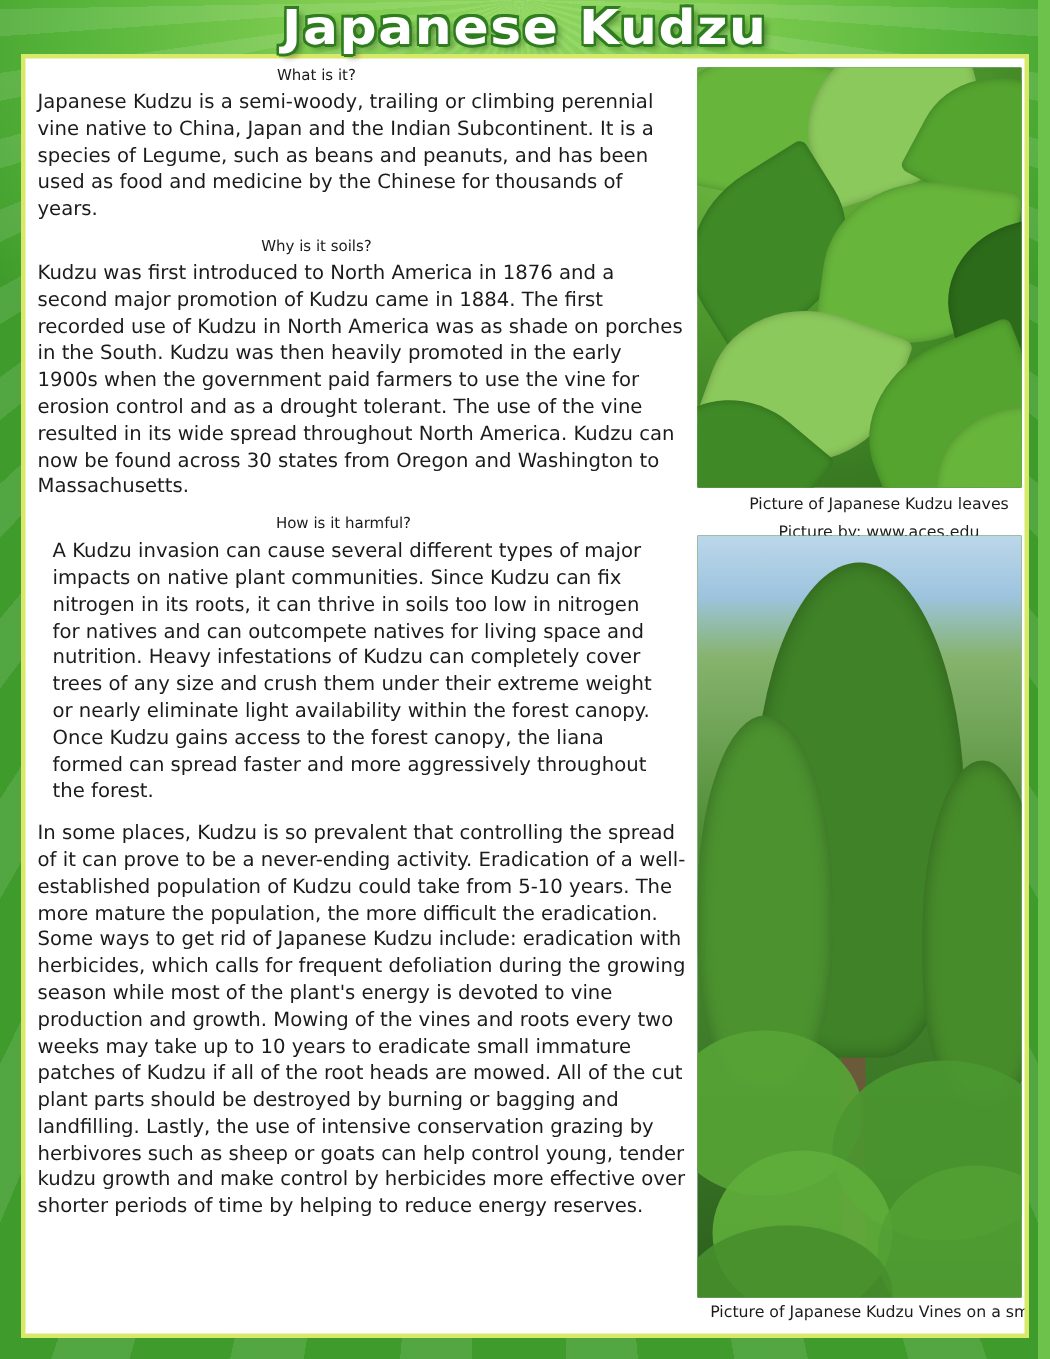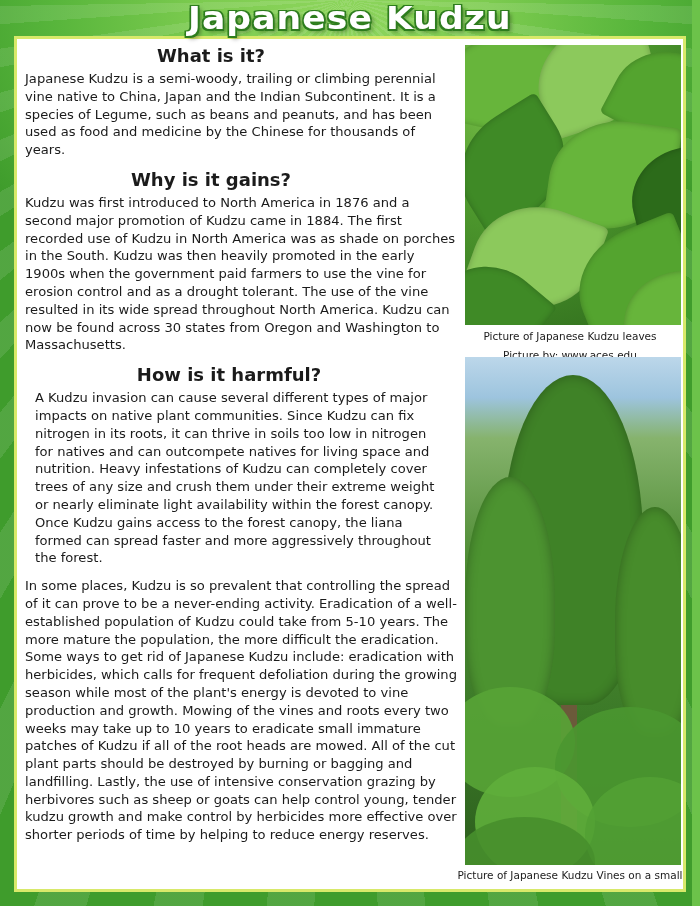--- a/index.html
+++ b/index.html
@@ -75,22 +75,22 @@
   }
   .col-text {
     position: absolute;
     left: 8px;
     top: 6px;
     width: 432px;
   }
   h2.section {
     margin: 0 0 4px 0;
     text-align: center;
-    font-size: 18px;
-    font-weight: bold;
+    font-size: 10px;
+    font-weight: normal;
     color: #1b1b1b;
     font-family: "DejaVu Sans", sans-serif;
   }
   h2.section.indent-a { padding-right: 60px; }
   h2.section.indent-b { padding-right: 24px; }
   p.body {
     margin: 4px 0 10px 0;
     font-size: 13.1px;
     line-height: 1.36;
     color: #1b1b1b;
@@ -112,21 +112,21 @@
     height: 280px;
   }
   #vines-photo {
     left: 448px;
     top: 318px;
     width: 216px;
     height: 508px;
   }
   .caption {
     position: absolute;
-    left: 440px;
+    left: 456px;
     width: 226px;
     text-align: center;
     font-size: 10.5px;
     color: #1b1b1b;
     font-family: "DejaVu Sans", sans-serif;
   }
   #leaves-caption-1 { top: 291px; }
   #leaves-caption-2 { top: 310px; }
   #vines-caption-1 { top: 830px; }
   #vines-caption-2 { top: 849px; }
@@ -186,21 +186,21 @@
   </div>
 
   <div class="card">
     <div class="content">
 
       <div class="col-text">
 
         <h2 class="section indent-a">What is it?</h2>
         <p class="body">Japanese Kudzu is a semi-woody, trailing or climbing perennial vine native to China, Japan and the Indian Subcontinent. It is a species of Legume, such as beans and peanuts, and has been used as food and medicine by the Chinese for thousands of years.</p>
 
-        <h2 class="section indent-a">Why is it gains?</h2>
+        <h2 class="section indent-a">Why is it soils?</h2>
         <p class="body">Kudzu was first introduced to North America in 1876 and a second major promotion of Kudzu came in 1884.  The first recorded use of Kudzu in North America was as shade on porches in the South.  Kudzu was then heavily promoted in the early 1900s when the government paid farmers to use the vine for erosion control and as a drought tolerant.  The use of the vine resulted in its wide spread throughout North America.  Kudzu can now be found across 30 states from Oregon and Washington to Massachusetts.</p>
 
         <h2 class="section indent-b">How is it harmful?</h2>
         <p class="body indent">A Kudzu invasion can cause several different types of major impacts on native plant communities.  Since Kudzu can fix nitrogen in its roots, it can thrive in soils too low in nitrogen for natives and can outcompete natives for living space and nutrition.  Heavy infestations of Kudzu can completely cover trees of any size and crush them under their extreme weight or nearly eliminate light availability within the forest canopy.  Once Kudzu gains access to the forest canopy, the liana formed can spread faster and more aggressively throughout the forest.</p>
 
         <p class="body">In some places, Kudzu is so prevalent that controlling the spread of it can prove to be a never-ending activity.  Eradication of a well-established population of Kudzu could take from 5-10 years.  The more mature the population, the more difficult the eradication.  Some ways to get rid of Japanese Kudzu include: eradication with herbicides, which calls for frequent defoliation during the growing season while most of the plant's energy is devoted to vine production and growth.  Mowing of the vines and roots every two weeks may take up to 10 years to eradicate small immature patches of Kudzu if all of the root heads are mowed.  All of the cut plant parts should be destroyed by burning or bagging and landfilling.  Lastly, the use of intensive conservation grazing by herbivores such as sheep or goats can help control young, tender kudzu growth and make control by herbicides more effective over shorter periods of time by helping to reduce energy reserves.</p>
 
       </div>
 
       <div class="img-box" id="leaves-photo">

